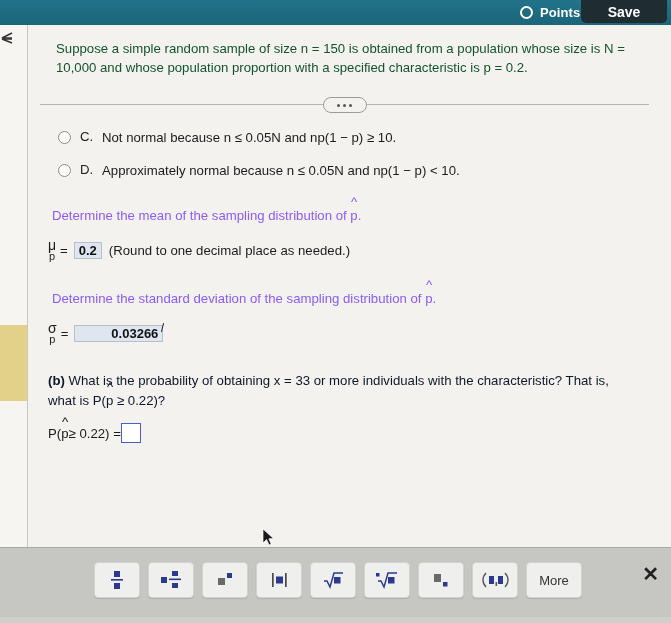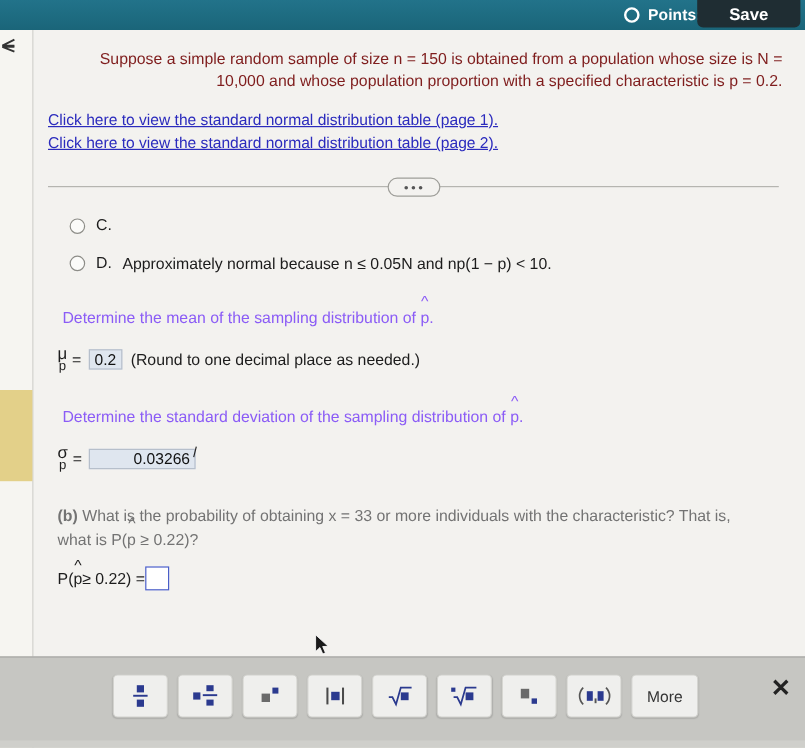--- a/index.html
+++ b/index.html
@@ -98,26 +98,25 @@
     position: absolute;
     left: 28px; top: 25px;
     width: 643px; height: 523px;
     background: #f3f2ef;
     overflow: hidden;
   }
   .inner {
     padding: 14px 16px 0 12px;
   }
   .stem {
-    color: #7f1d1d;
+    color: #14532d;
     font-size: 13.2px;
     line-height: 19px;
-    margin: 0 0 14px 4px;
+    margin: 0 0 14px 16px;
     max-width: 608px;
-    text-align: right;
   }
   .tablelinks a {
     display: block;
     color: #2b2bbd;
     font-size: 13px;
     line-height: 18px;
     text-decoration: underline;
     margin-bottom: 1px;
     width: fit-content;
   }
@@ -208,20 +207,21 @@
     border: 1px solid #b6bfcb;
     min-width: 26px;
     height: 17px;
     padding: 0 4px;
     font-size: 13px;
     color: #111;
     display: inline-flex;
     align-items: center;
     box-sizing: border-box;
     cursor: text;
+    font-weight: bold;
   }
   .filled-input.caret { position: relative; padding-left: 36px; }
   .filled-input.caret::after {
     content: "";
     position: absolute;
     right: -1px; top: -3px;
     width: 1px; height: 9px;
     background: #222;
     transform: rotate(14deg);
   }
@@ -246,21 +246,21 @@
     top: -9px;
     left: 50%;
     transform: translateX(-50%) scaleX(1.1);
     font-size: 12px;
     line-height: 1;
   }
 
   .partb {
     margin: 26px 0 0 8px;
     font-size: 13.2px;
-    color: #737373;
+    color: #0f172a;
     line-height: 19px;
     max-width: 600px;
   }
 
   
   .keypad {
     position: absolute;
     left: 0; bottom: 0;
     width: 671px; height: 75px;
     background: #c6c6c2;
@@ -334,37 +334,34 @@
       <path d="M16 5 L6 10 L16 10" fill="none" stroke="#333" stroke-width="1.6"></path>
       <path d="M16 15 L6 11 L16 11" fill="none" stroke="#333" stroke-width="1.6"></path>
     </svg>
   </div>
 
   <div class="content">
     <div class="inner">
 
       <p class="stem">Suppose a simple random sample of size n = 150 is obtained from a population whose size is N = 10,000 and whose population proportion with a specified characteristic is p = 0.2.</p>
 
-      <div class="tablelinks">
-        <a href="#">Click here to view the standard normal distribution table (page 1).</a>
-        <a href="#">Click here to view the standard normal distribution table (page 2).</a>
-      </div>
 
       <div class="divider">
         <div class="line"></div>
         <div class="pill">
           <i></i>
           <i></i>
           <i></i>
         </div>
       </div>
 
       <div class="choice">
         <span class="radio"></span>
         <span class="choice-letter">C.</span>
+        <span class="choice-text">Not normal because n ≤ 0.05N and np(1 − p) ≥ 10.</span>
       </div>
 
       <div class="choice">
         <span class="radio"></span>
         <span class="choice-letter">D.</span>
         <span class="choice-text">Approximately normal because n ≤ 0.05N and np(1 − p) &lt; 10.</span>
       </div>
 
       <div class="prompt">
         <span>Determine the mean of the sampling distribution of </span><span class="phat">p</span><span>.</span>

